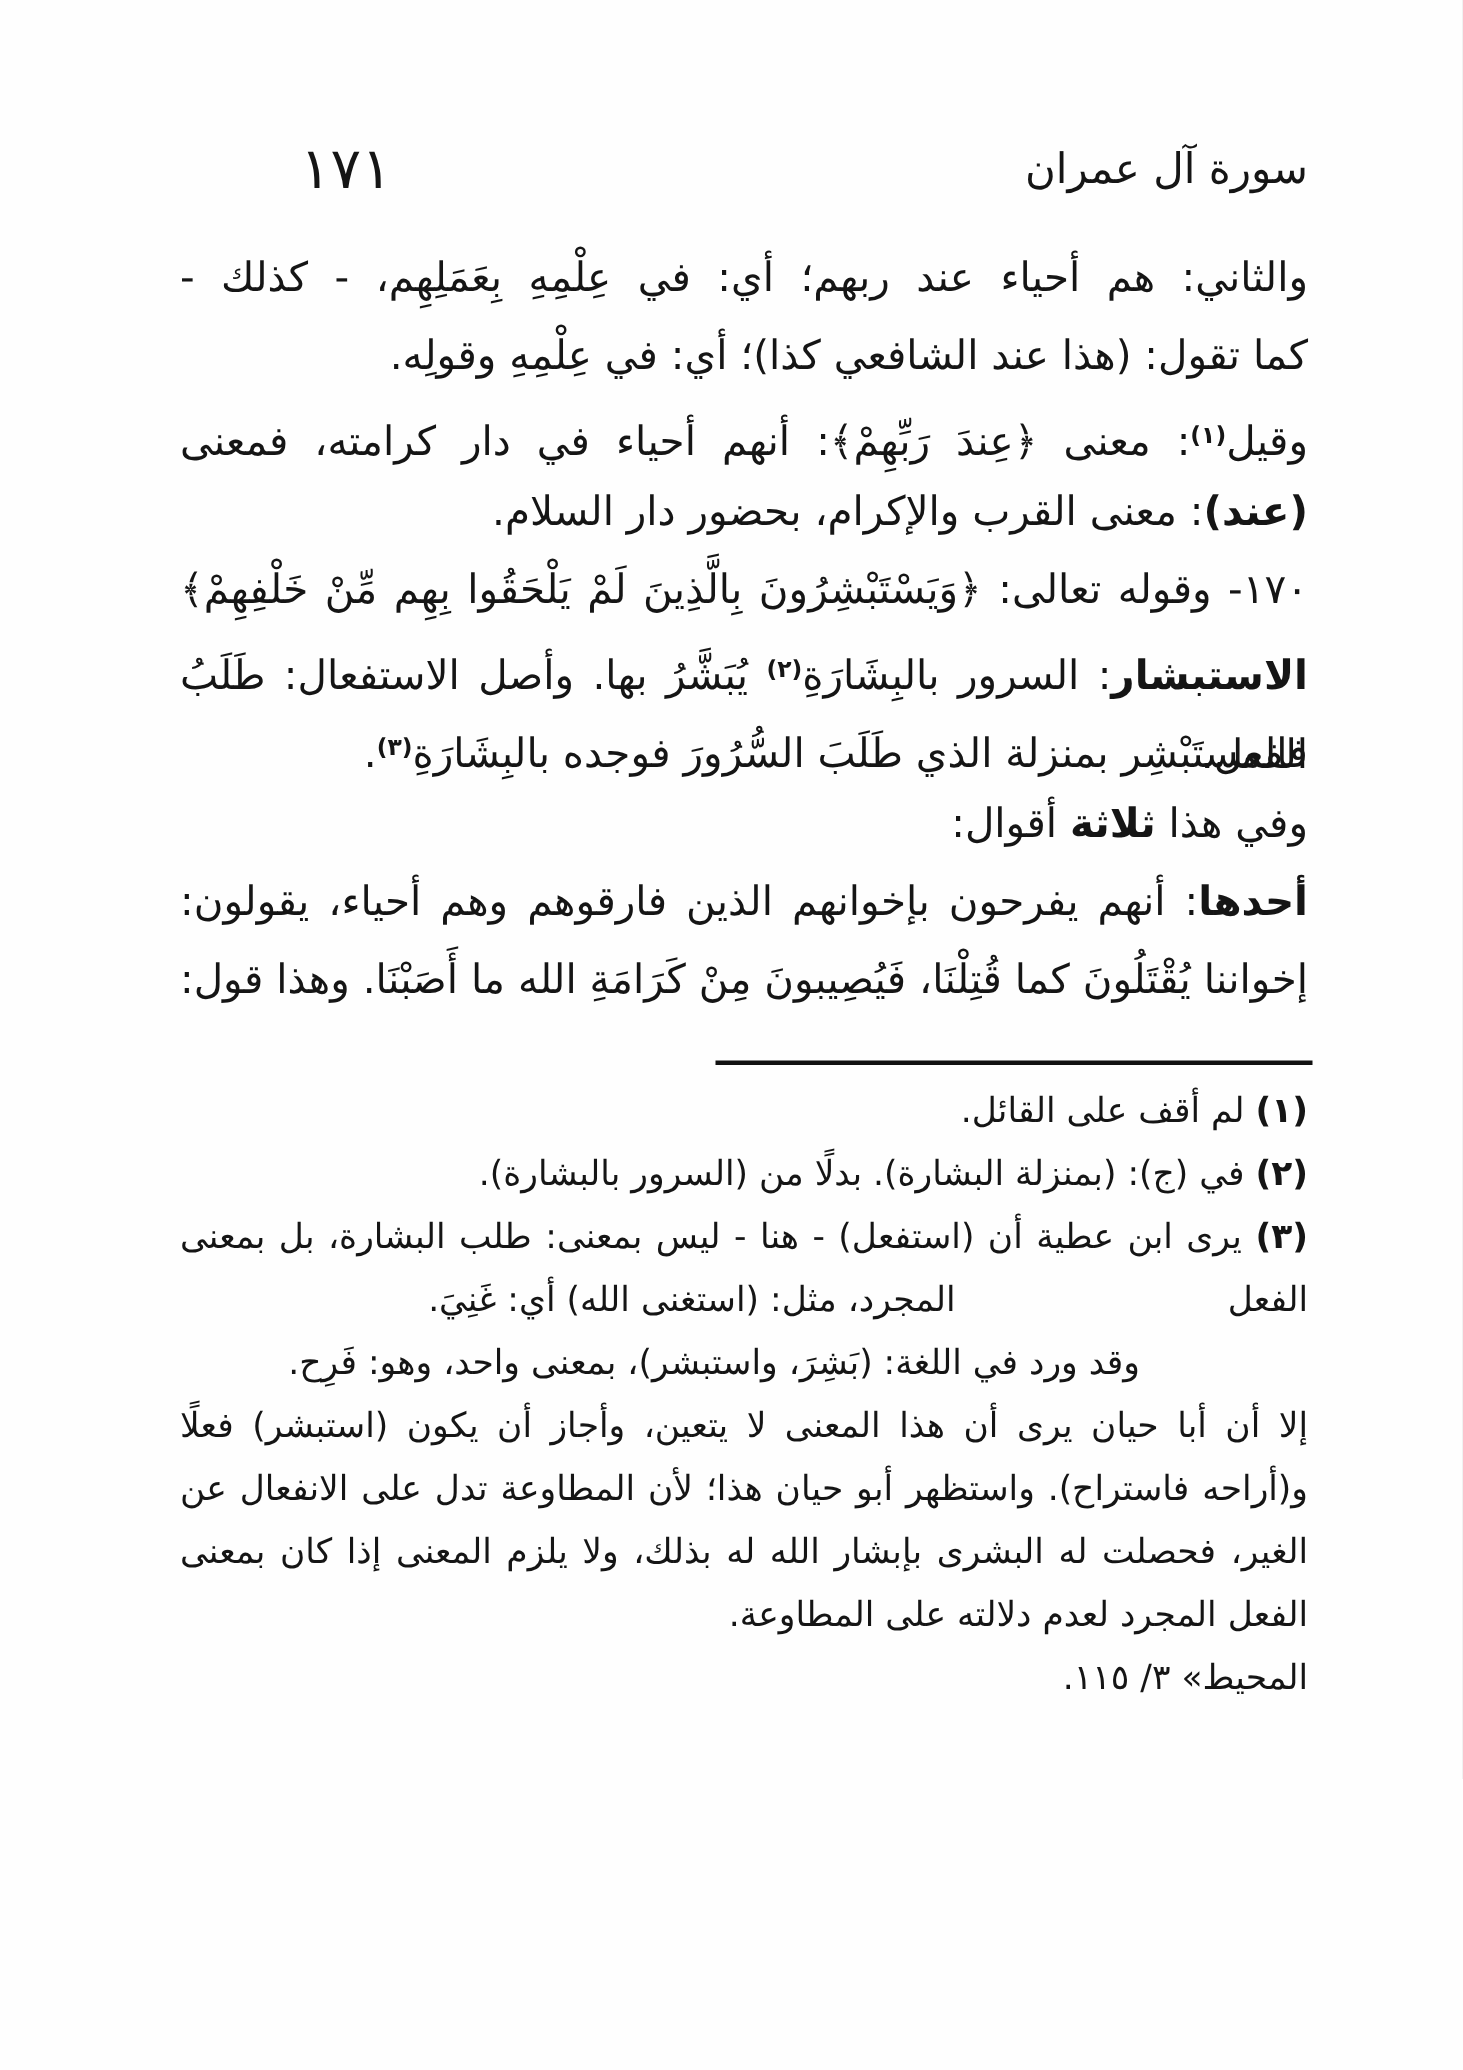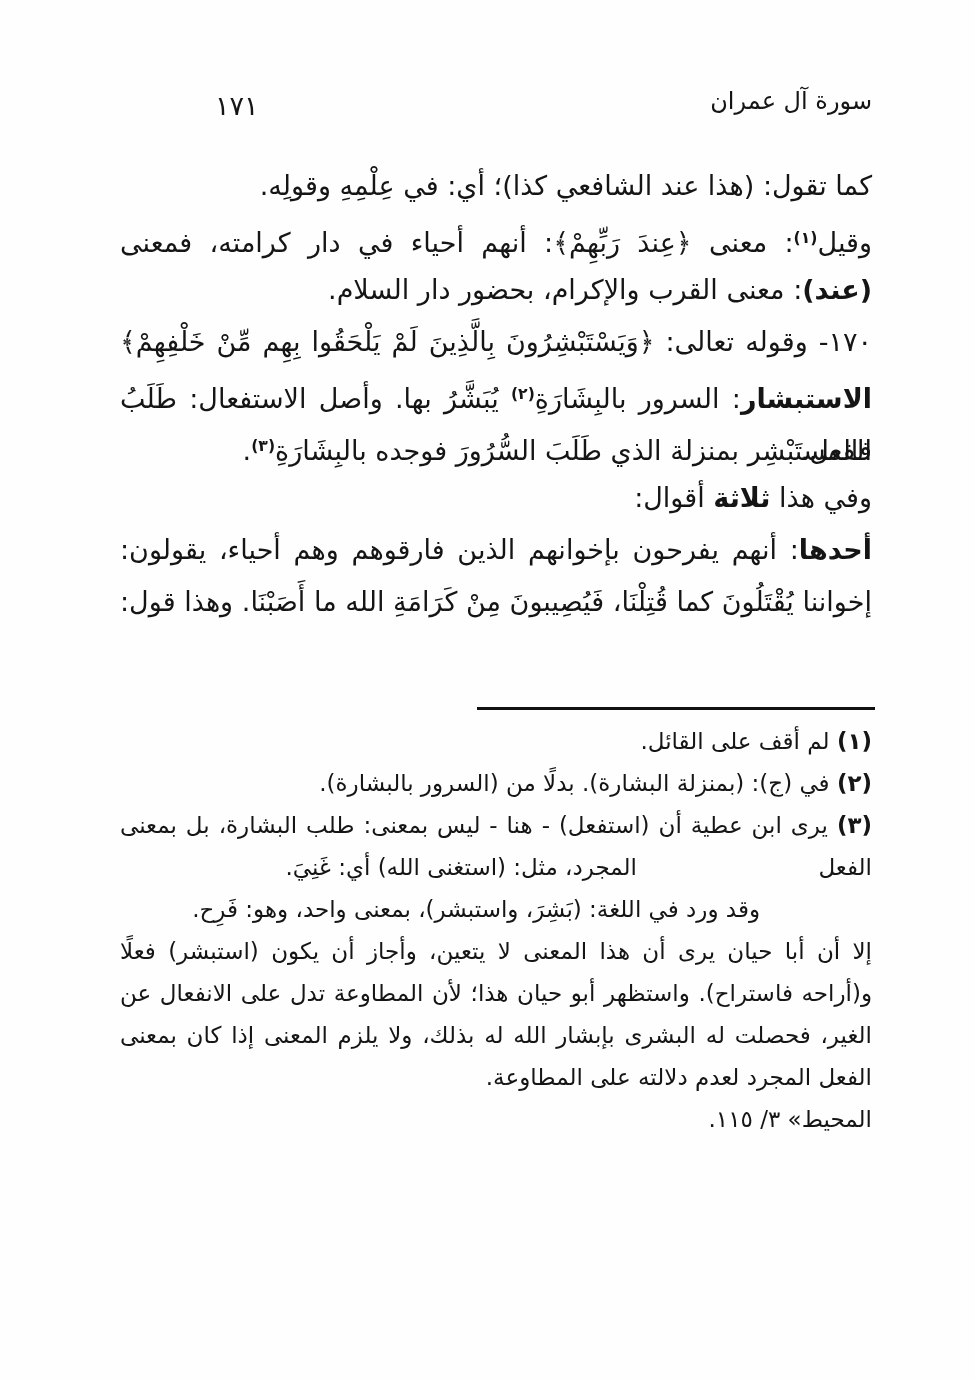--- a/index.html
+++ b/index.html
@@ -7,26 +7,26 @@
     position:relative;
     width:975px;height:1380px;
     background:#fefefe;
     color:#151515;
     font-family:"DejaVu Sans",sans-serif;
     direction:rtl;
     overflow:hidden;
     margin:0 auto;
   }
   .running-title{
-    position:absolute;top:84px;right:103px;
-    font-size:24px;line-height:34px;
+    position:absolute;top:96px;right:103px;
+    font-size:28px;line-height:34px;
   }
   .page-number{
-    position:absolute;top:90px;left:215px;
-    font-size:27px;letter-spacing:7px;
+    position:absolute;top:90px;left:200px;
+    font-size:38px;letter-spacing:7px;
   }
   .body-text{
     position:absolute;top:160px;right:103px;left:120px;
   }
   .body-text .line{
     height:52px;line-height:52px;
     font-size:27px;
     text-align:justify;
   }
   .footnotes{
@@ -51,20 +51,21 @@
 </head>
 <body>
 
 <div class="page">
 
   <div class="running-title">سورة آل عمران</div>
 
   <div class="page-number">١٧١</div>
 
   <div class="body-text">
+      <div class="line full"><span>والثاني: هم أحياء عند ربهم؛ أي: في عِلْمِهِ بِعَمَلِهِم، - كذلك -</span></div>
       <div class="line short"><span>كما تقول: (هذا عند الشافعي كذا)؛ أي: في عِلْمِهِ وقولِه.</span></div>
       <div class="line full"><span>وقيل</span><span class="sup">(١)</span><span>: معنى </span><span class="q">﴿عِندَ رَبِّهِمْ﴾</span><span>: أنهم أحياء في دار كرامته، فمعنى</span></div>
       <div class="line short"><span class="b">(عند)</span><span>: معنى القرب والإكرام، بحضور دار السلام.</span></div>
       <div class="line full"><span>١٧٠- وقوله تعالى: </span><span class="q">﴿وَيَسْتَبْشِرُونَ بِالَّذِينَ لَمْ يَلْحَقُوا بِهِم مِّنْ خَلْفِهِمْ﴾</span></div>
       <div class="line full"><span class="b">الاستبشار</span><span>: السرور بالبِشَارَةِ</span><span class="sup">(٢)</span><span> يُبَشَّرُ بها. وأصل الاستفعال: طَلَبُ الفعل.</span></div>
       <div class="line short"><span>فالمستَبْشِر بمنزلة الذي طَلَبَ السُّرُورَ فوجده بالبِشَارَةِ</span><span class="sup">(٣)</span><span>.</span></div>
       <div class="line short"><span>وفي هذا </span><span class="b">ثلاثة</span><span> أقوال:</span></div>
       <div class="line full"><span class="b">أحدها</span><span>: أنهم يفرحون بإخوانهم الذين فارقوهم وهم أحياء، يقولون:</span></div>
       <div class="line full"><span>إخواننا يُقْتَلُونَ كما قُتِلْنَا، فَيُصِيبونَ مِنْ كَرَامَةِ الله ما أَصَبْنَا. وهذا قول:</span></div>
     </div>

